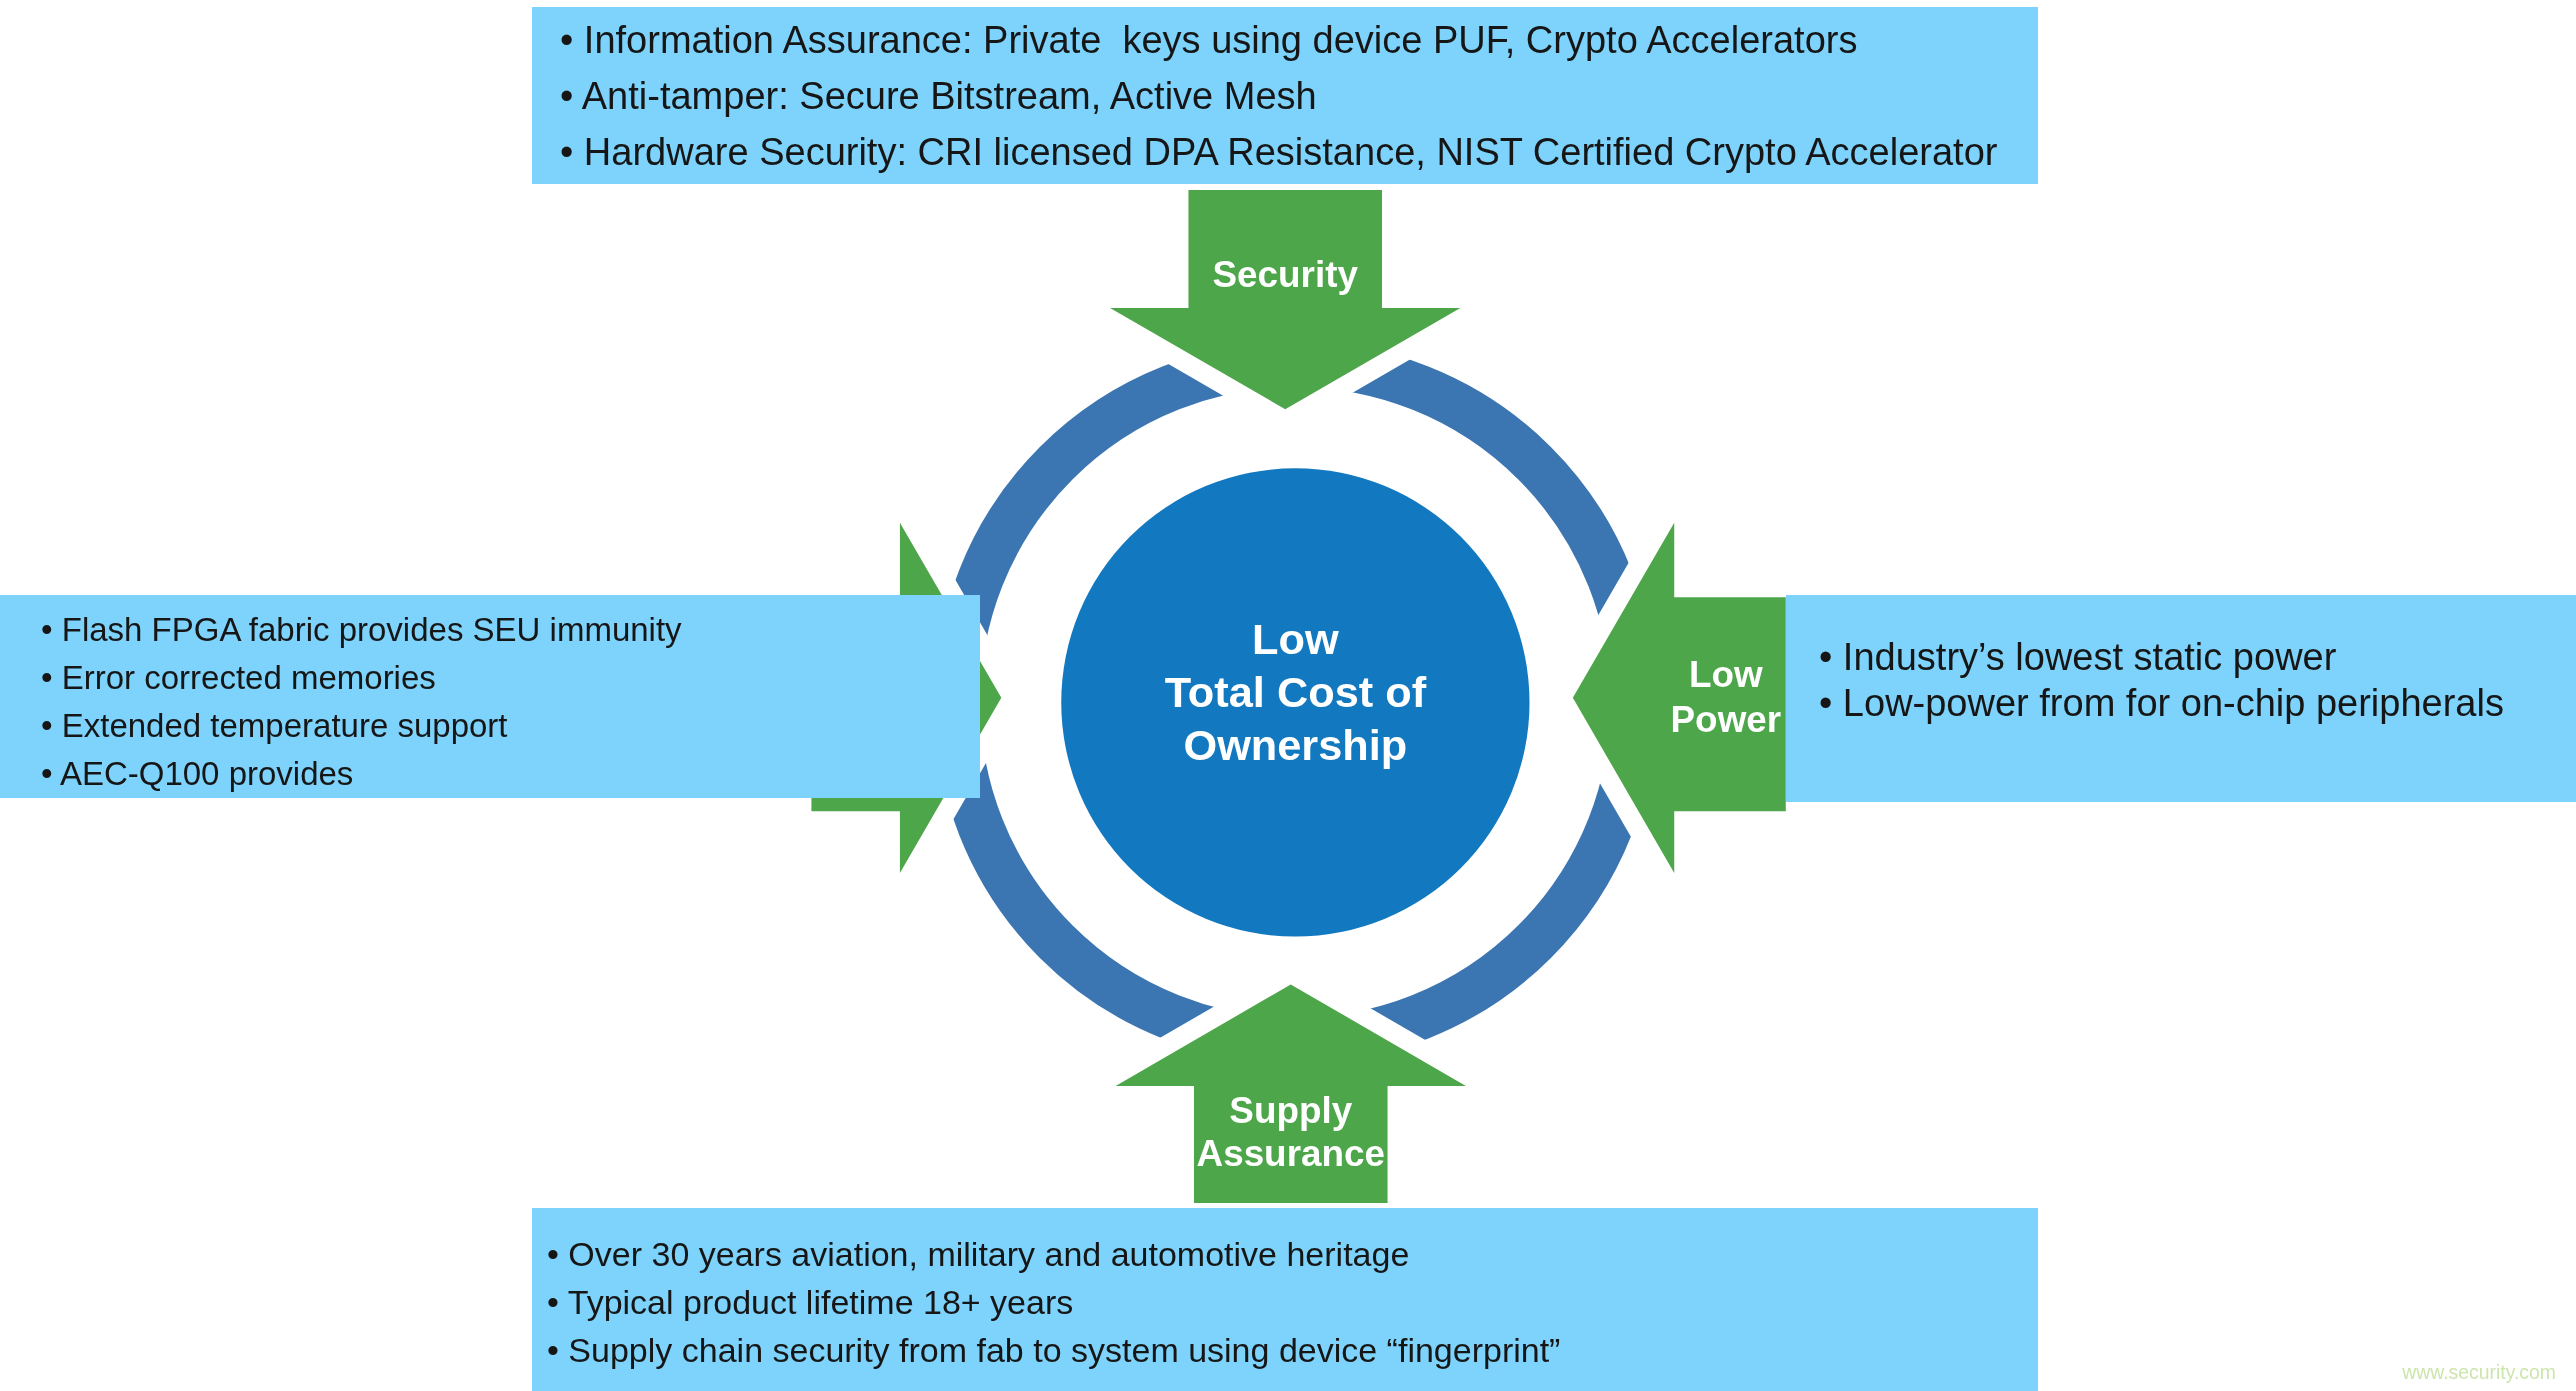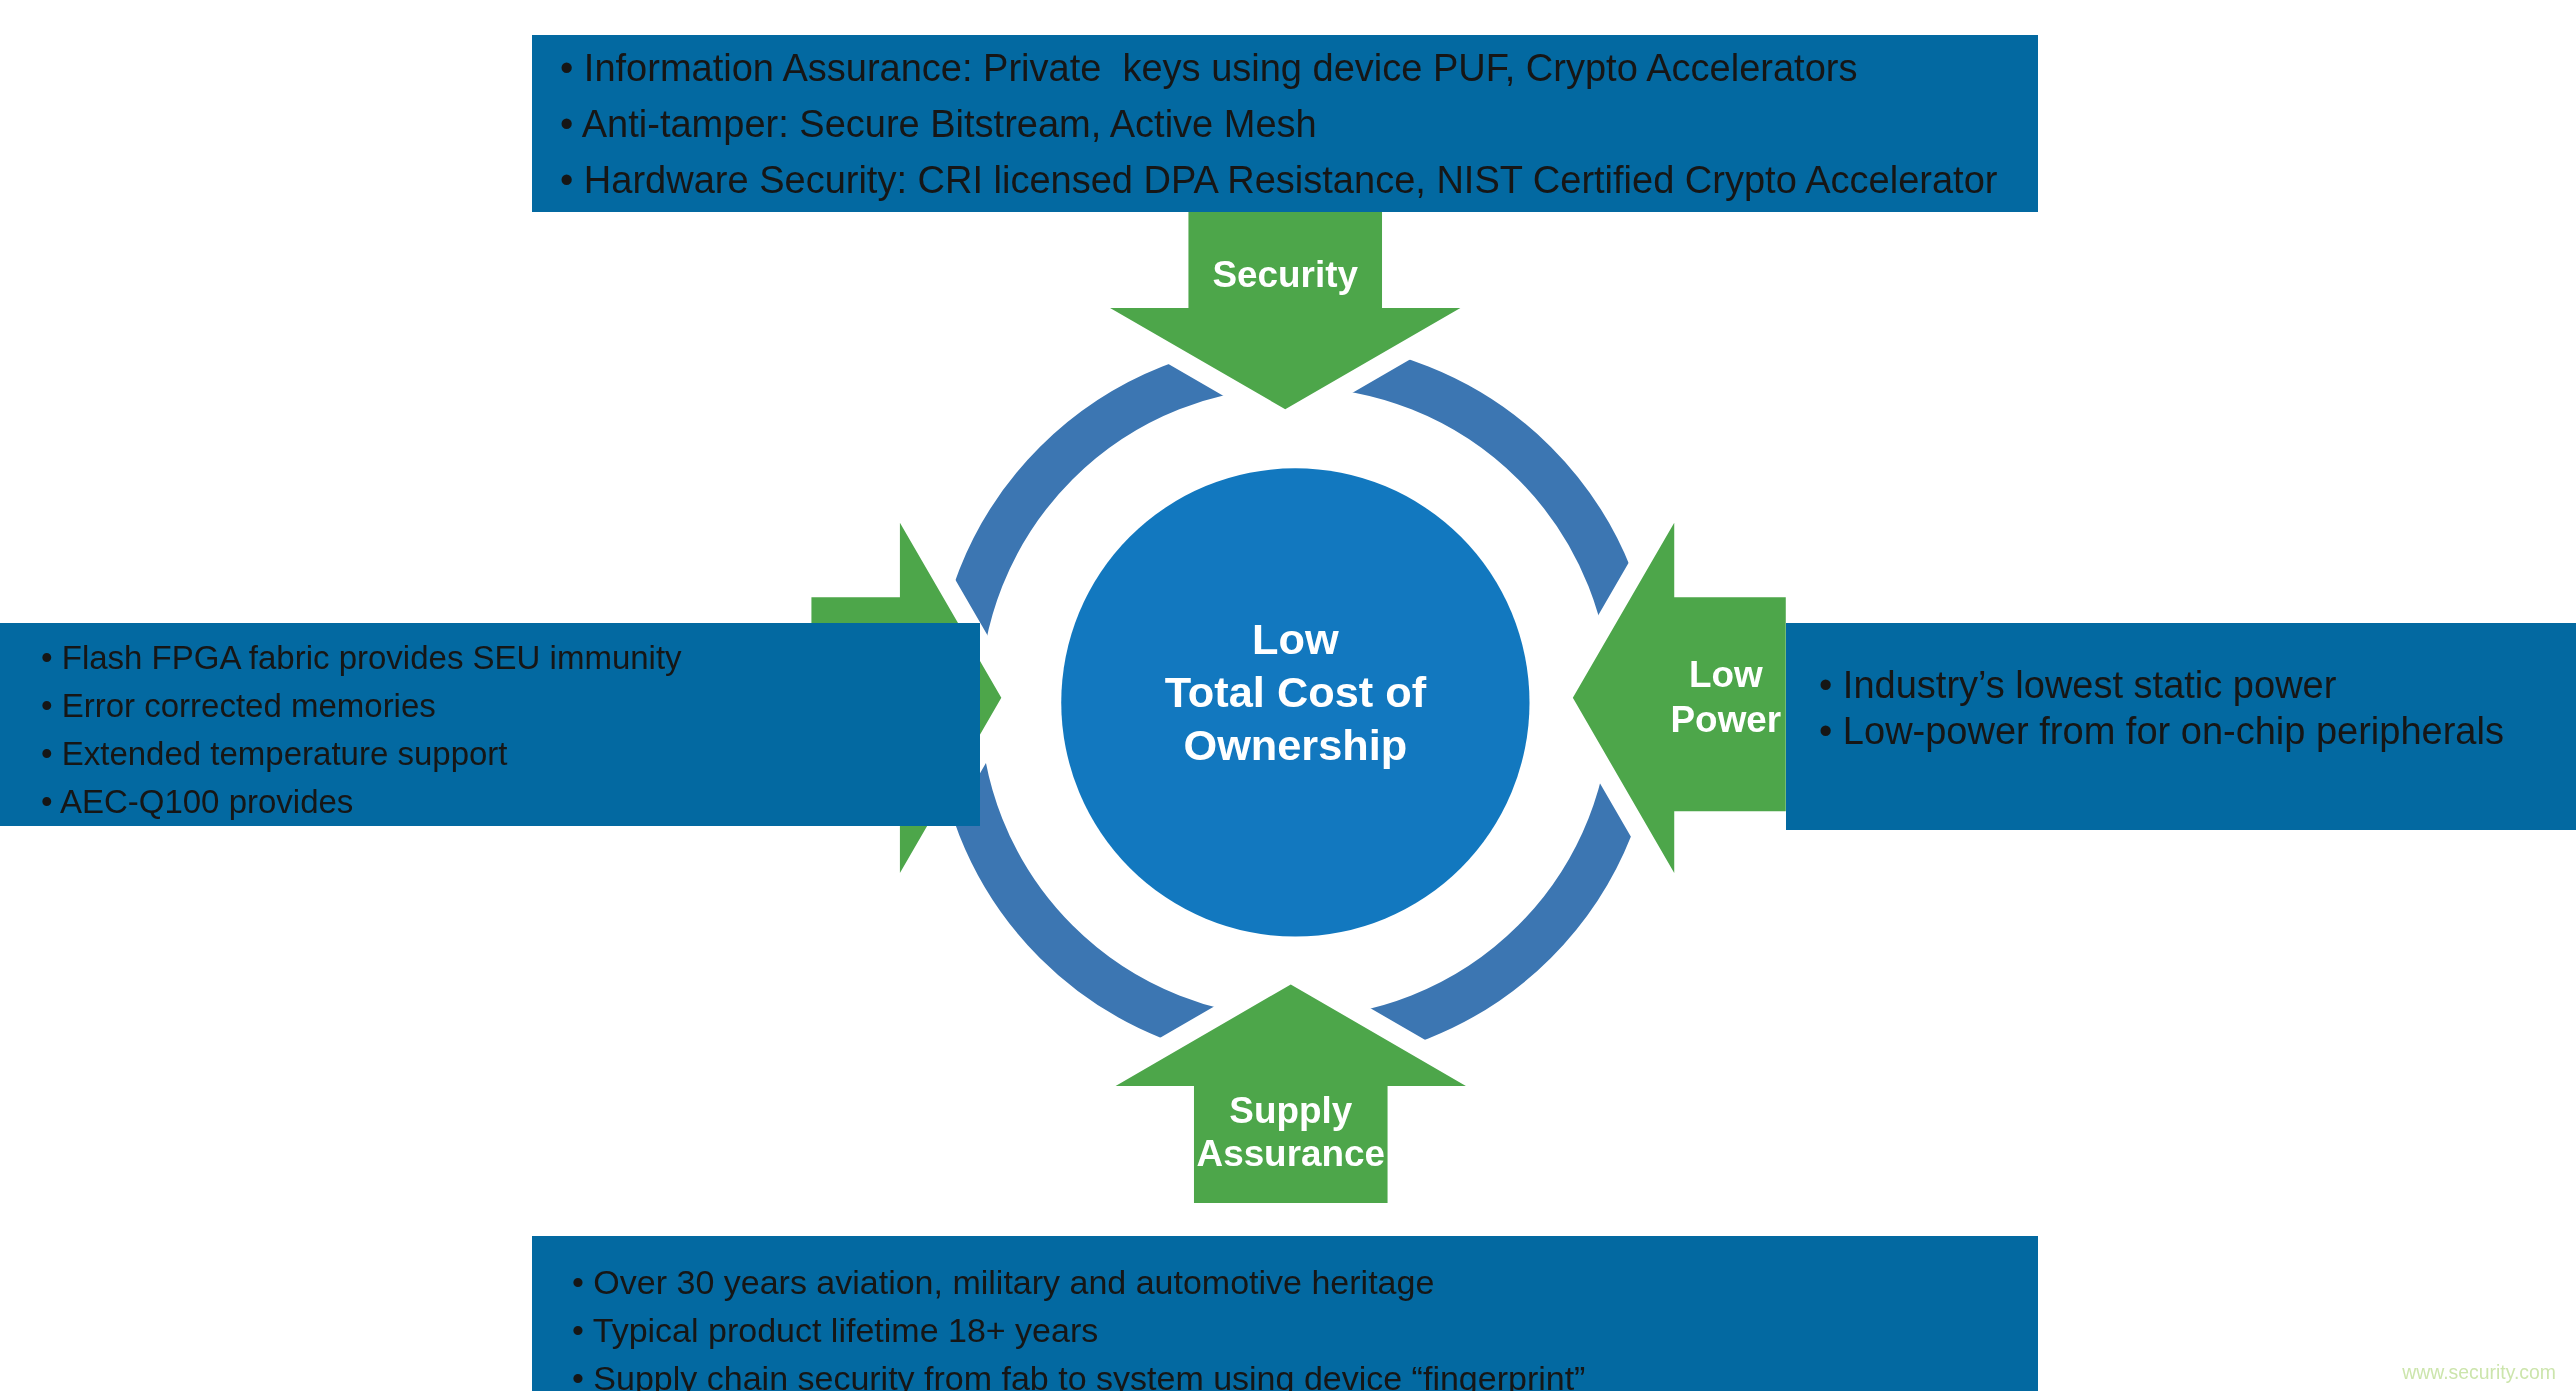--- a/index.html
+++ b/index.html
@@ -1,27 +1,27 @@
 <!DOCTYPE html>
 <html style="font-size:14.8px"><head>
 <meta charset="utf-8">
 <style>
   html,body{margin:0;padding:0;background:#fff;}
   #stage{position:relative;width:2576px;height:1391px;background:#ffffff;overflow:hidden;
          font-family:"Liberation Sans",sans-serif;}
   svg{position:absolute;left:0;top:0;}
-  .gbox{position:absolute;background:#0369a1;box-sizing:border-box;margin-top:28px;}
+  .gbox{position:absolute;background:#7dd3fc;box-sizing:border-box;}
   .bl{white-space:pre;color:#161616;}
   #box-top{left:532px;top:7.4px;width:1506px;height:177px;padding-top:4.6px;padding-left:28px;}
   #box-top .bl{line-height:56px;font-size:38px;}
   #box-left{left:0;top:595px;width:980px;height:203px;padding-top:11px;padding-left:41px;}
   #box-left .bl{line-height:48px;font-size:33px;}
   #box-right{left:1786px;top:595px;width:790px;height:207px;padding-top:39px;padding-left:33px;}
   #box-right .bl{line-height:46px;font-size:38px;}
-  #box-bottom{left:532px;top:1208px;width:1506px;height:183px;padding-top:22px;padding-left:40px;}
+  #box-bottom{left:532px;top:1208px;width:1506px;height:183px;padding-top:22px;padding-left:15px;}
   #box-bottom .bl{line-height:48px;font-size:34px;}
   .al{font-family:"Liberation Sans",sans-serif;font-weight:bold;font-size:40px;fill:#ffffff;text-anchor:middle;}
   .cl{font-family:"Liberation Sans",sans-serif;font-weight:bold;font-size:47px;fill:#ffffff;text-anchor:middle;}
   .arrow{stroke:#ffffff;stroke-width:42;stroke-linejoin:miter;paint-order:stroke;}
   #watermark{position:absolute;right:20px;top:1361px;font-size:19.4px;color:#CCE5AC;}
 </style>
 </head>
 <body>
 
 <div id="stage">

